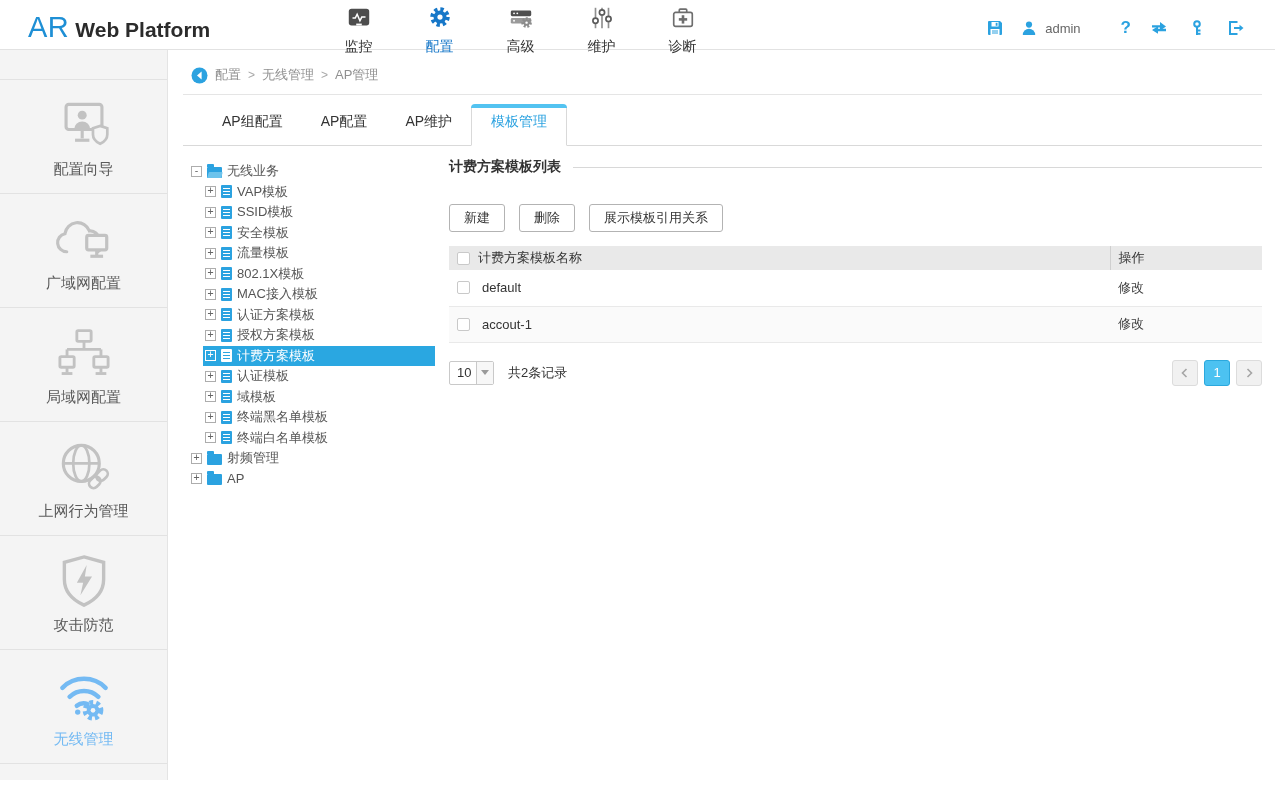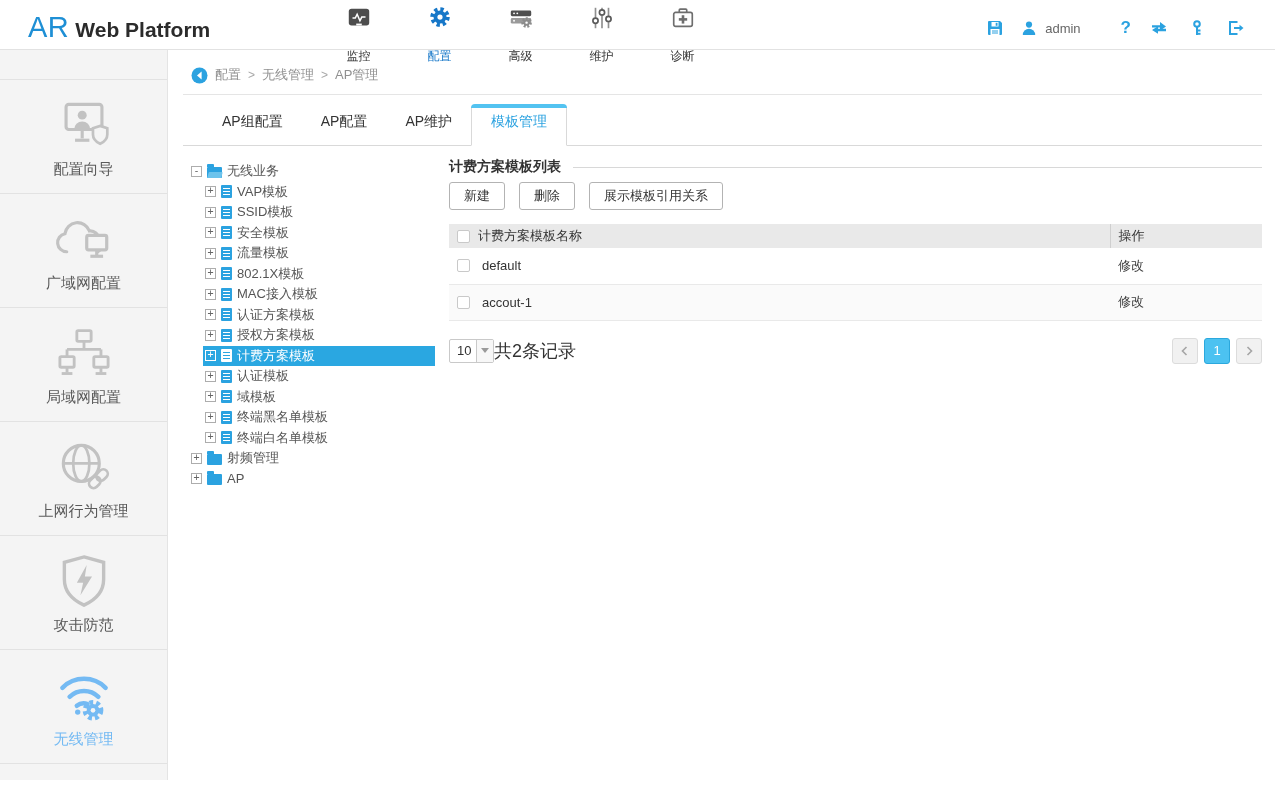--- a/index.html
+++ b/index.html
@@ -7,21 +7,21 @@
     font-family:"Liberation Sans","DejaVu Sans",sans-serif; color:#333; }
 
   
   .header { position:relative; height:50px; background:#fff; border-bottom:1px solid #e2e2e2; }
   .logo { position:absolute; left:28px; top:11px; display:flex; align-items:baseline; gap:6px; }
   .logo-ar { font-size:29px; color:#1e8fd5; font-weight:400; letter-spacing:0.5px; }
   .logo-web { font-size:21px; color:#2b2b2b; font-weight:700; }
   .topnav { position:absolute; left:318px; top:4px; display:flex; }
   .topnav-item { width:81px; display:flex; flex-direction:column; align-items:center; cursor:pointer; }
   .topnav-item .nicon { height:28px; display:flex; align-items:center; justify-content:center; }
-  .topnav-item .nlabel { font-size:12px; color:#333; margin-top:16px; }
+  .topnav-item .nlabel { font-size:14px; color:#333; margin-top:6px; }
   .topnav-item.active .nlabel { color:#1677c8; }
   .userbar { position:absolute; right:30px; top:18px; display:flex; align-items:center; }
   .userbar .uicon { display:flex; align-items:center; justify-content:center; width:20px; height:20px; cursor:pointer; }
   .user-name { font-size:13px; color:#666; margin:0 40px 0 6px; }
   .qmark { font-size:17px; font-weight:bold; color:#2ba2e0; cursor:pointer; margin-right:18px; }
   .gap18 { margin-right:18px; }
 
   
   .bodyrow { display:flex; height:730px; }
   .sidebar { width:168px; background:#f4f4f4; border-right:1px solid #e4e4e4; }
@@ -66,41 +66,41 @@
   .folder-icon { flex:0 0 15px; width:15px; height:11px; background:#2ba2e0; border-radius:1px; position:relative; margin-top:2px; }
   .folder-icon::before { content:""; position:absolute; top:-3px; left:0; width:7px; height:3px;
     background:#2ba2e0; border-radius:1px 1px 0 0; }
   .folder-open::after { content:""; position:absolute; bottom:0; left:1px; width:14px; height:6px;
     background:#6cc3ec; transform:skewX(-14deg); border-radius:1px; }
 
   .panel { flex:1; padding:12px 0 0 14px; }
   .sec-head { display:flex; align-items:center; gap:12px; }
   .sec-title { font-size:14px; font-weight:bold; color:#333; white-space:nowrap; }
   .sec-rule { flex:1; height:1px; background:#d8d8d8; }
-  .btnrow { margin-top:6px; display:flex; gap:14px; }
+  .btnrow { margin-top:28px; display:flex; gap:14px; }
   .btn { font-size:13px; color:#333; background:#fff; border:1px solid #b3b3b3; border-radius:3px;
     padding:4px 14px; cursor:pointer; font-family:inherit; }
 
   table.list { width:100%; border-collapse:collapse; margin-top:14px; font-size:13px; }
   table.list thead th { background:#e9e9e9; font-weight:normal; text-align:left; height:24px; padding:0 8px; }
   th.op-col, td.op-col { width:152px; }
   thead th.op-col { border-left:1px solid #cfcfcf; }
   .th-name { display:flex; align-items:center; gap:8px; }
   .cb { width:13px; height:13px; border:1px solid #c9c9c9; background:#fff; border-radius:2px; display:inline-block; cursor:pointer; }
   table.list tbody td { height:36px; padding:0 8px; border-bottom:1px solid #e9e9e9; }
   table.list tbody tr.alt { background:#fafafa; }
   .row-name { display:flex; align-items:center; gap:12px; color:#333; }
   a.modlink { color:#404040; text-decoration:none; cursor:pointer; }
 
   .pagerow { margin-top:17px; display:flex; align-items:center; }
   .pagesize { display:flex; border:1px solid #c9c9c9; border-radius:2px; height:24px; cursor:pointer; }
   .ps-val { width:26px; display:flex; align-items:center; padding-left:7px; font-size:13px; color:#333; }
   .ps-arrow { width:17px; border-left:1px solid #c9c9c9; background:#f7f7f7; display:flex; align-items:center; justify-content:center; }
   .ps-arrow::after { content:""; border-left:4px solid transparent; border-right:4px solid transparent; border-top:5px solid #9a9a9a; }
-  .total-text { font-size:18px; color:#333; }
+  .total-text { font-size:13px; color:#333; margin-left:14px; }
   .pager { margin-left:auto; display:flex; gap:6px; }
   .pg { width:26px; height:26px; border:1px solid #dcdcdc; background:#f1f1f1; border-radius:3px;
     display:flex; align-items:center; justify-content:center; cursor:pointer; }
   .pg.cur { background:#4cc2f1; border-color:#2ba8dd; color:#fff; font-size:13px; }
 </style>
 </head>
 <body>
 
 <div class="header">
   <div class="logo">

